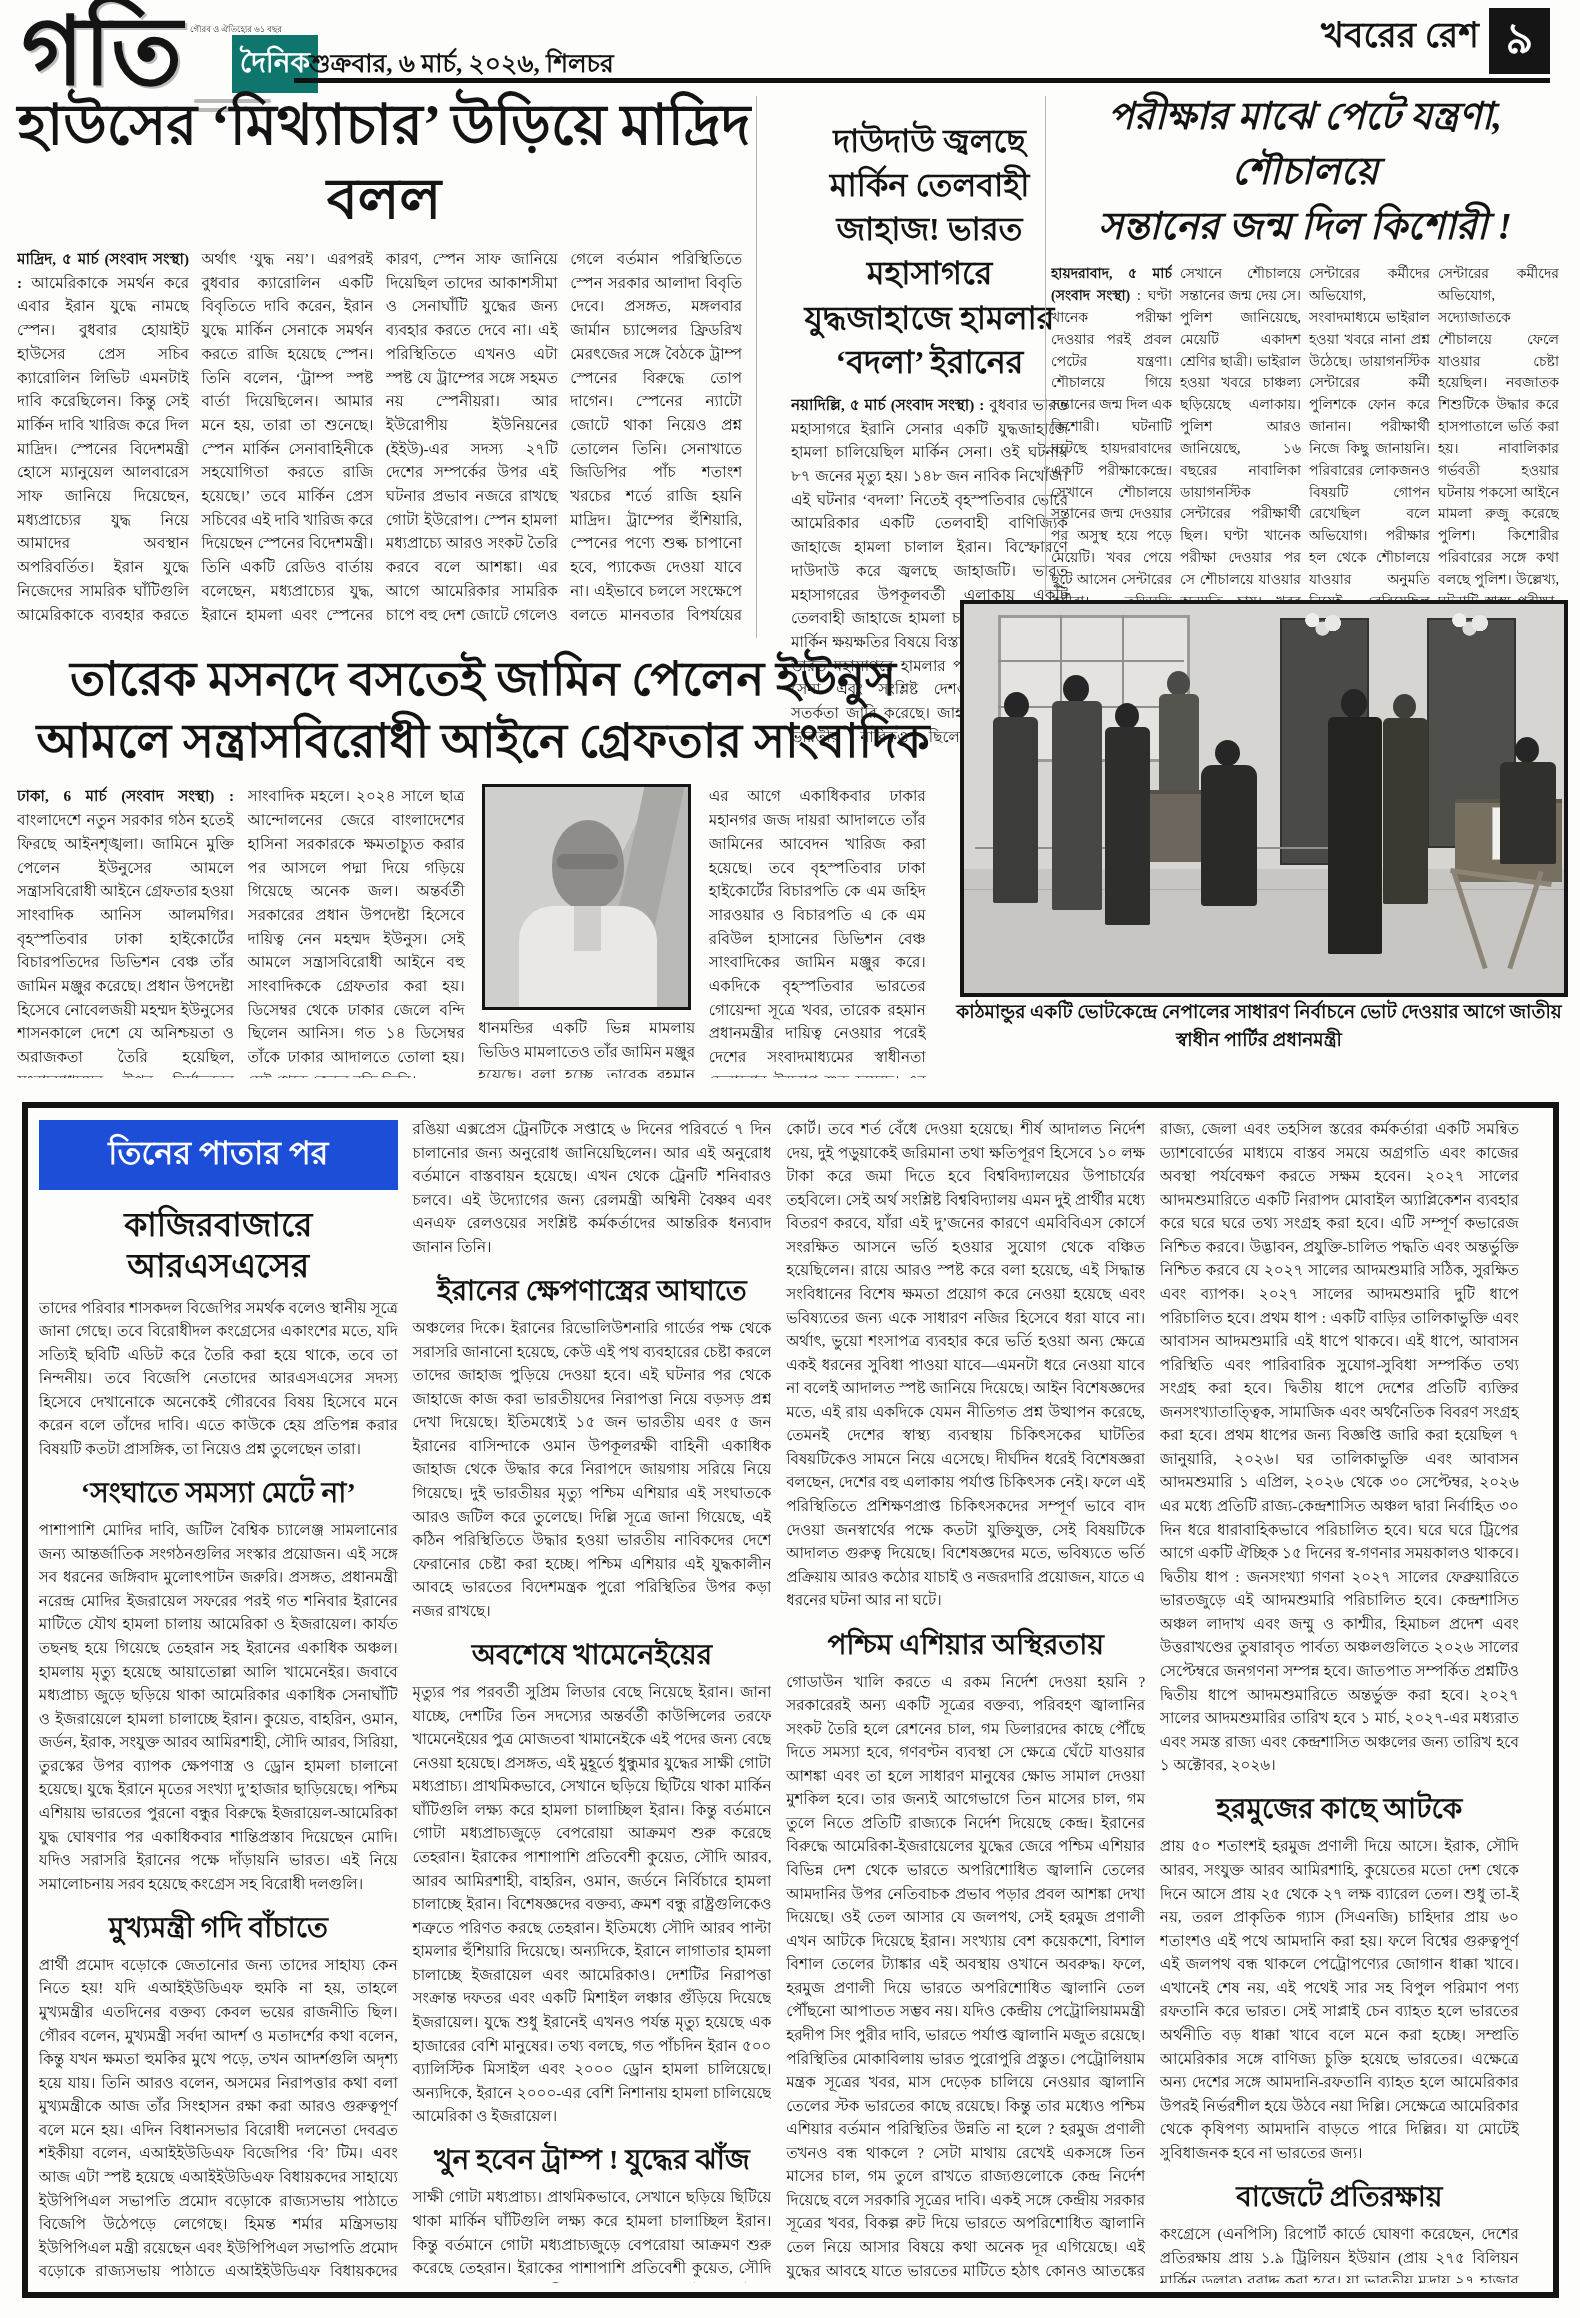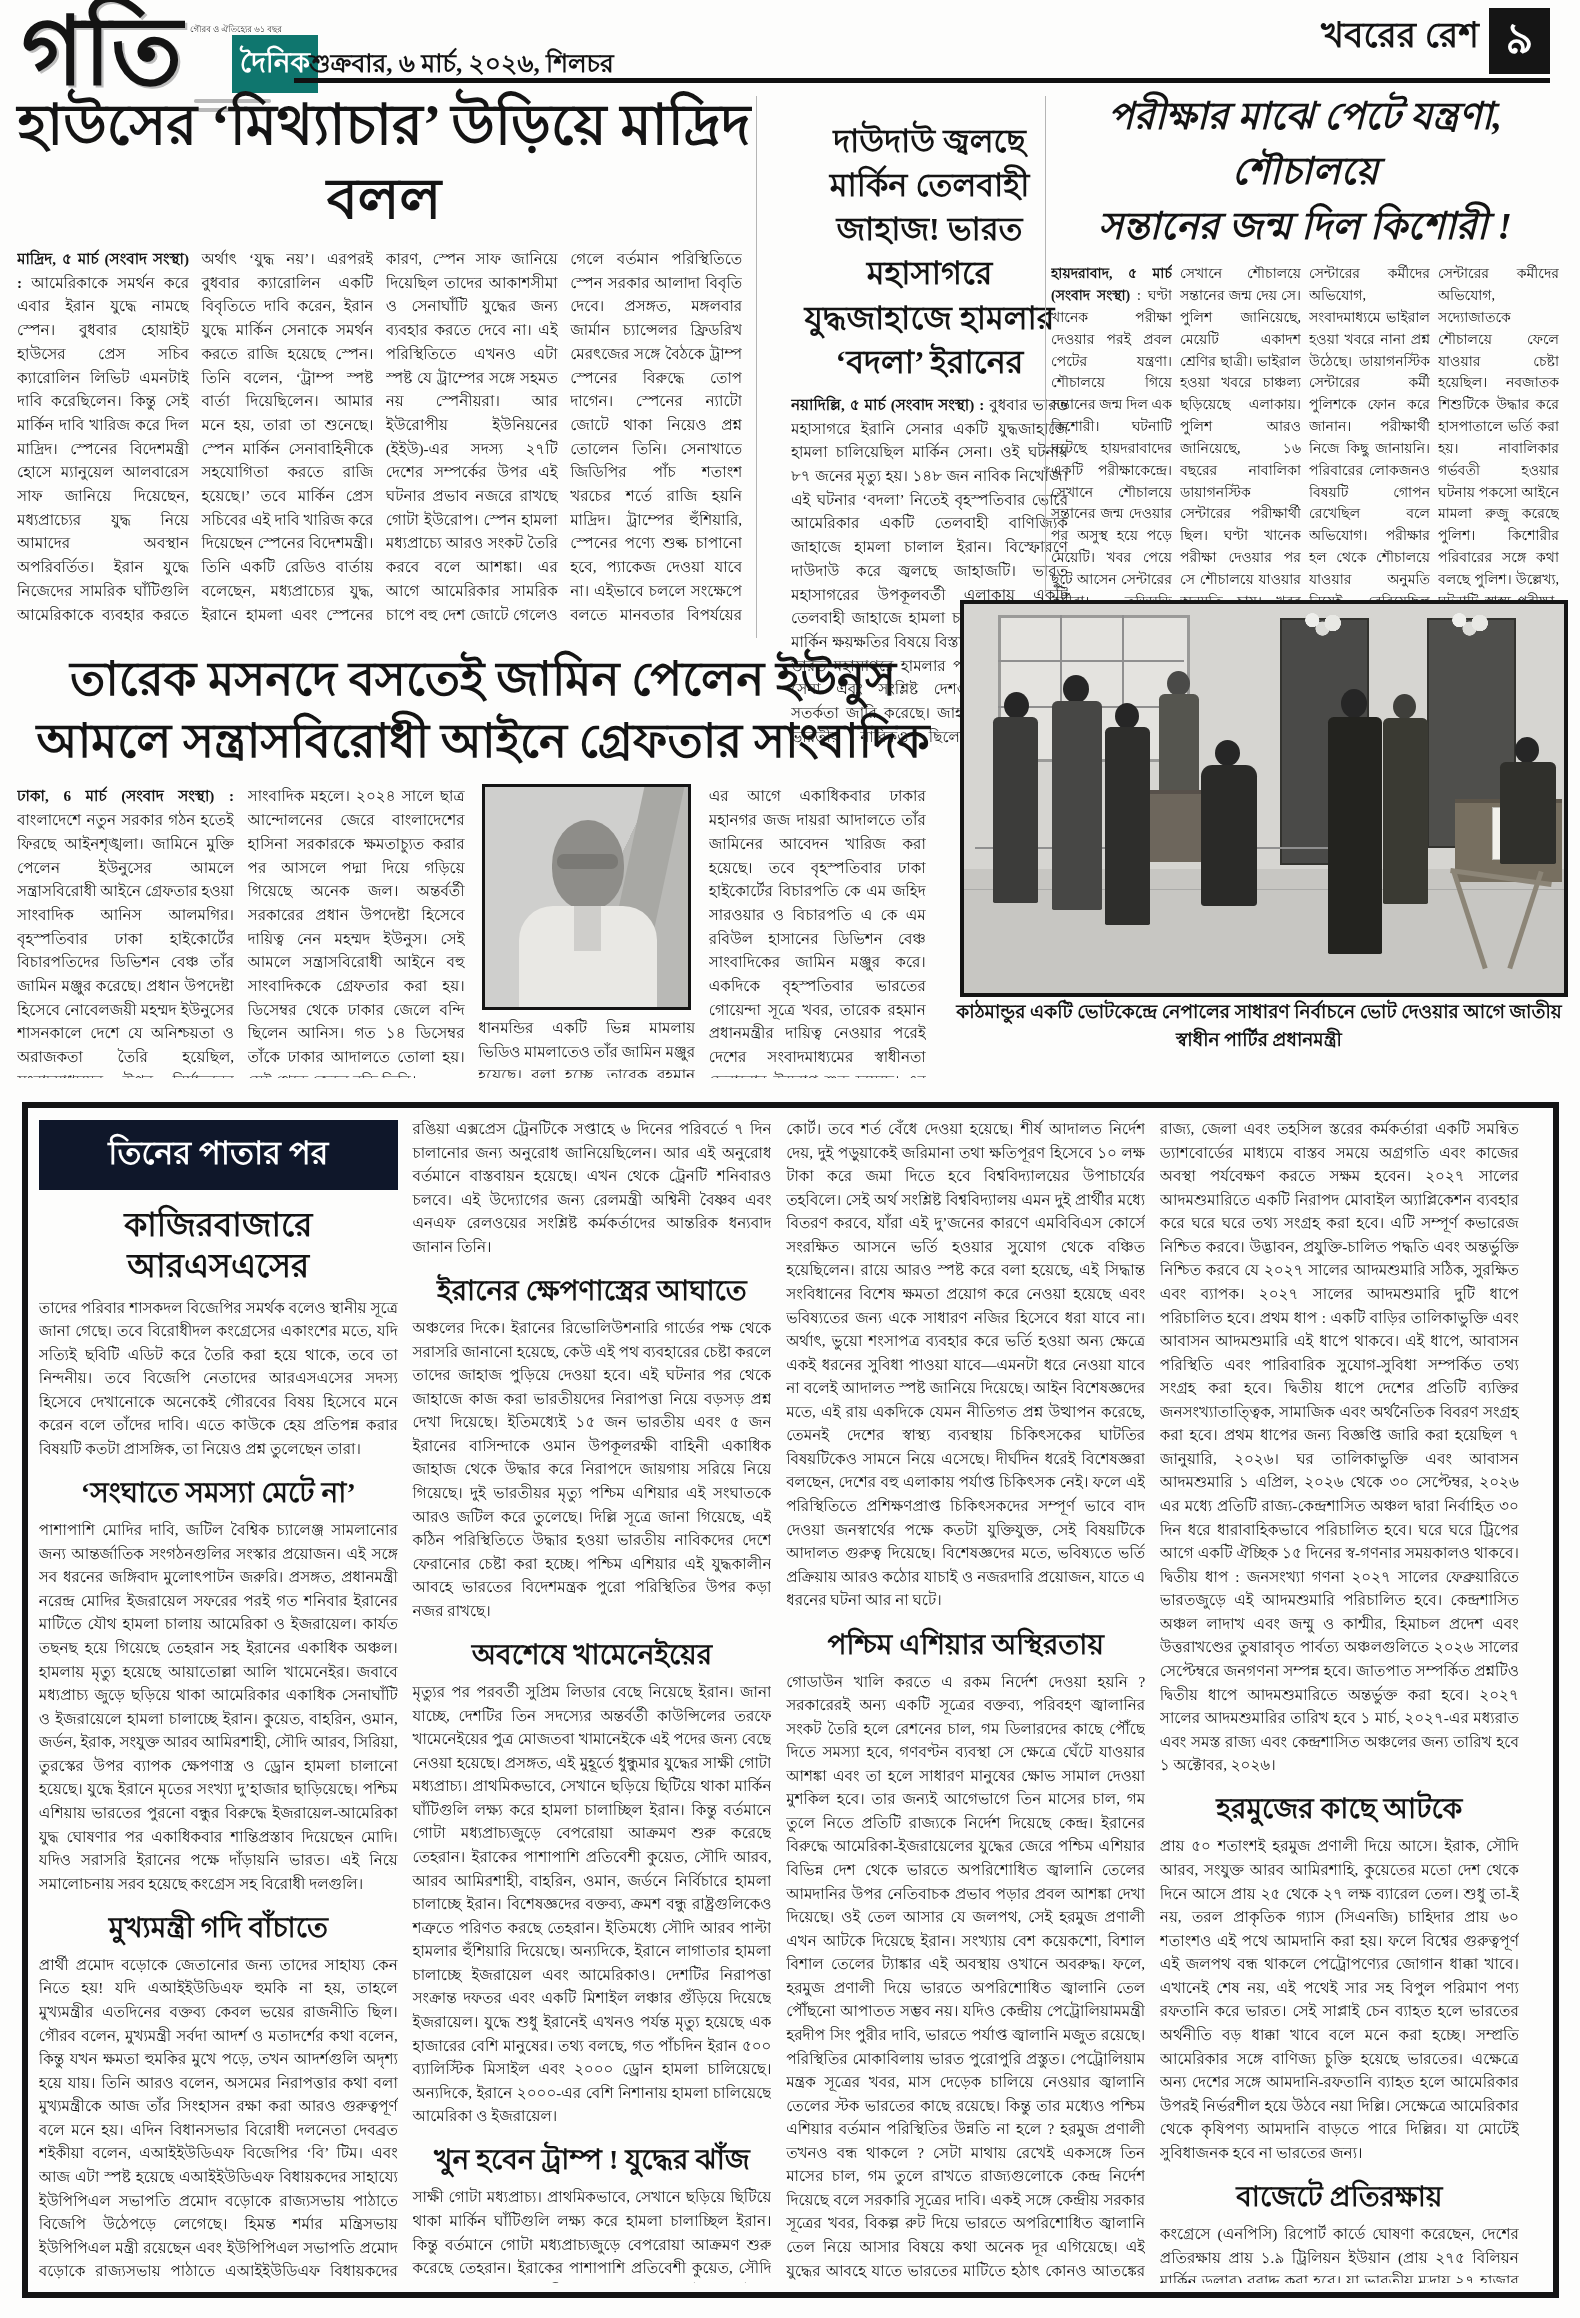--- a/index.html
+++ b/index.html
@@ -148,21 +148,21 @@
         <div class="body-col" style="width:217px;height:62px;margin-top:5.6px;">ধানমন্ডির একটি ভিন্ন মামলায় ভিডিও মামলাতেও তাঁর জামিন মঞ্জুর হয়েছে। বলা হচ্ছে, তারেক রহমান প্রধানমন্ত্রীর পদে বসতেই সাংবাদিকদের আইনি প্রক্রিয়ায় গতি এসেছে। সাংবাদিকদের জামিন।</div>
       </div>
       <div class="body-col" style="width:217px;height:294px;">এর আগে একাধিকবার ঢাকার মহানগর জজ দায়রা আদালতে তাঁর জামিনের আবেদন খারিজ করা হয়েছে। তবে বৃহস্পতিবার ঢাকা হাইকোর্টের বিচারপতি কে এম জহিদ সারওয়ার ও বিচারপতি এ কে এম রবিউল হাসানের ডিভিশন বেঞ্চ সাংবাদিকের জামিন মঞ্জুর করে। একদিকে বৃহস্পতিবার ভারতের গোয়েন্দা সূত্রে খবর, তারেক রহমান প্রধানমন্ত্রীর দায়িত্ব নেওয়ার পরেই দেশের সংবাদমাধ্যমের স্বাধীনতা ফেরানোর উদ্যোগ শুরু হয়েছে। এর আগে এই মামলায় একাধিকবার জামিনের আবেদন খারিজ হয়েছিল। যদিও এই বিষয়ে বিস্তারিত জানা যায়নি।</div>
     </div>
   </div>
 
   <div class="abs" style="left:21.5px;top:1102px;width:1537px;height:1196px;border:6.2px solid #141414;background:#fdfdfc;box-sizing:border-box;overflow:hidden;">
     <div style="display:flex;gap:14.7px;padding:9px 11.3px;height:100%;box-sizing:border-box;">
 
       <div style="width:359px;overflow:hidden;">
-        <div style="background:#0f172a;color:#ffffff;font-weight:700;font-size:32px;text-align:center;padding:8px 0;margin:3.4px 0 10.2px 0;">তিনের পাতার পর</div>
+        <div style="background:#1d4ed8;color:#ffffff;font-weight:700;font-size:32px;text-align:center;padding:8px 0;margin:3.4px 0 10.2px 0;">তিনের পাতার পর</div>
         <div class="seg-head" style="font-size:33px;">কাজিরবাজারে আরএসএসের</div>
         <div class="seg-body">তাদের পরিবার শাসকদল বিজেপির সমর্থক বলেও স্থানীয় সূত্রে জানা গেছে। তবে বিরোধীদল কংগ্রেসের একাংশের মতে, যদি সত্যিই ছবিটি এডিট করে তৈরি করা হয়ে থাকে, তবে তা নিন্দনীয়। তবে বিজেপি নেতাদের আরএসএসের সদস্য হিসেবে দেখানোকে অনেকেই গৌরবের বিষয় হিসেবে মনে করেন বলে তাঁদের দাবি। এতে কাউকে হেয় প্রতিপন্ন করার বিষয়টি কতটা প্রাসঙ্গিক, তা নিয়েও প্রশ্ন তুলেছেন তারা।</div>
         <div class="seg-head">‘সংঘাতে সমস্যা মেটে না’</div>
         <div class="seg-body">পাশাপাশি মোদির দাবি, জটিল বৈশ্বিক চ্যালেঞ্জ সামলানোর জন্য আন্তর্জাতিক সংগঠনগুলির সংস্কার প্রয়োজন। এই সঙ্গে সব ধরনের জঙ্গিবাদ মুলোৎপাটন জরুরি। প্রসঙ্গত, প্রধানমন্ত্রী নরেন্দ্র মোদির ইজরায়েল সফরের পরই গত শনিবার ইরানের মাটিতে যৌথ হামলা চালায় আমেরিকা ও ইজরায়েল। কার্যত তছনছ হয়ে গিয়েছে তেহরান সহ ইরানের একাধিক অঞ্চল। হামলায় মৃত্যু হয়েছে আয়াতোল্লা আলি খামেনেইর। জবাবে মধ্যপ্রাচ্য জুড়ে ছড়িয়ে থাকা আমেরিকার একাধিক সেনাঘাঁটি ও ইজরায়েলে হামলা চালাচ্ছে ইরান। কুয়েত, বাহরিন, ওমান, জর্ডন, ইরাক, সংযুক্ত আরব আমিরশাহী, সৌদি আরব, সিরিয়া, তুরস্কের উপর ব্যাপক ক্ষেপণাস্ত্র ও ড্রোন হামলা চালানো হয়েছে। যুদ্ধে ইরানে মৃতের সংখ্যা দু’হাজার ছাড়িয়েছে। পশ্চিম এশিয়ায় ভারতের পুরনো বন্ধুর বিরুদ্ধে ইজরায়েল-আমেরিকা যুদ্ধ ঘোষণার পর একাধিকবার শান্তিপ্রস্তাব দিয়েছেন মোদি। যদিও সরাসরি ইরানের পক্ষে দাঁড়ায়নি ভারত। এই নিয়ে সমালোচনায় সরব হয়েছে কংগ্রেস সহ বিরোধী দলগুলি।</div>
         <div class="seg-head">মুখ্যমন্ত্রী গদি বাঁচাতে</div>
         <div class="seg-body">প্রার্থী প্রমোদ বড়োকে জেতানোর জন্য তাদের সাহায্য কেন নিতে হয়! যদি এআইইউডিএফ হুমকি না হয়, তাহলে মুখ্যমন্ত্রীর এতদিনের বক্তব্য কেবল ভয়ের রাজনীতি ছিল। গৌরব বলেন, মুখ্যমন্ত্রী সর্বদা আদর্শ ও মতাদর্শের কথা বলেন, কিন্তু যখন ক্ষমতা হুমকির মুখে পড়ে, তখন আদর্শগুলি অদৃশ্য হয়ে যায়। তিনি আরও বলেন, অসমের নিরাপত্তার কথা বলা মুখ্যমন্ত্রীকে আজ তাঁর সিংহাসন রক্ষা করা আরও গুরুত্বপূর্ণ বলে মনে হয়। এদিন বিধানসভার বিরোধী দলনেতা দেবব্রত শইকীয়া বলেন, এআইইউডিএফ বিজেপির ‘বি’ টিম। এবং আজ এটা স্পষ্ট হয়েছে এআইইউডিএফ বিধায়কদের সাহায্যে ইউপিপিএল সভাপতি প্রমোদ বড়োকে রাজ্যসভায় পাঠাতে বিজেপি উঠেপড়ে লেগেছে। হিমন্ত শর্মার মন্ত্রিসভায় ইউপিপিএল মন্ত্রী রয়েছেন এবং ইউপিপিএল সভাপতি প্রমোদ বড়োকে রাজ্যসভায় পাঠাতে এআইইউডিএফ বিধায়কদের সাহায্য নিতে হয়েছে। তিনি দাবি করেন, দুটি দলের ক্ষেত্রে তাদের আদর্শের কোনও মিল নেই, কিন্তু বাস্তবে তারা ক্ষমতার জন্য যেকোনো কিছু করতে পারে। শইকীয়া বলেন, ক্ষমতাকেন্দ্রিক রাজনীতিতে টিকে থাকার জন্য ভারতীয় জনতা পার্টি দীর্ঘদিন সাম্প্রদায়িক দল এআইইউডিএফ এর সঙ্গে সম্পর্ক বজায় রেখে আসছে। তাই এই নেতাদের বিরুদ্ধে ব্যবস্থা নেওয়া প্রয়োজন। তিনি বলেন, এআইইউডিএফ এর অক্সিজেন ছাড়া ভারতীয় জনতা পার্টি টিকে থাকতে পারবে না।</div>
 
       </div>
 
       <div style="width:359px;overflow:hidden;">

